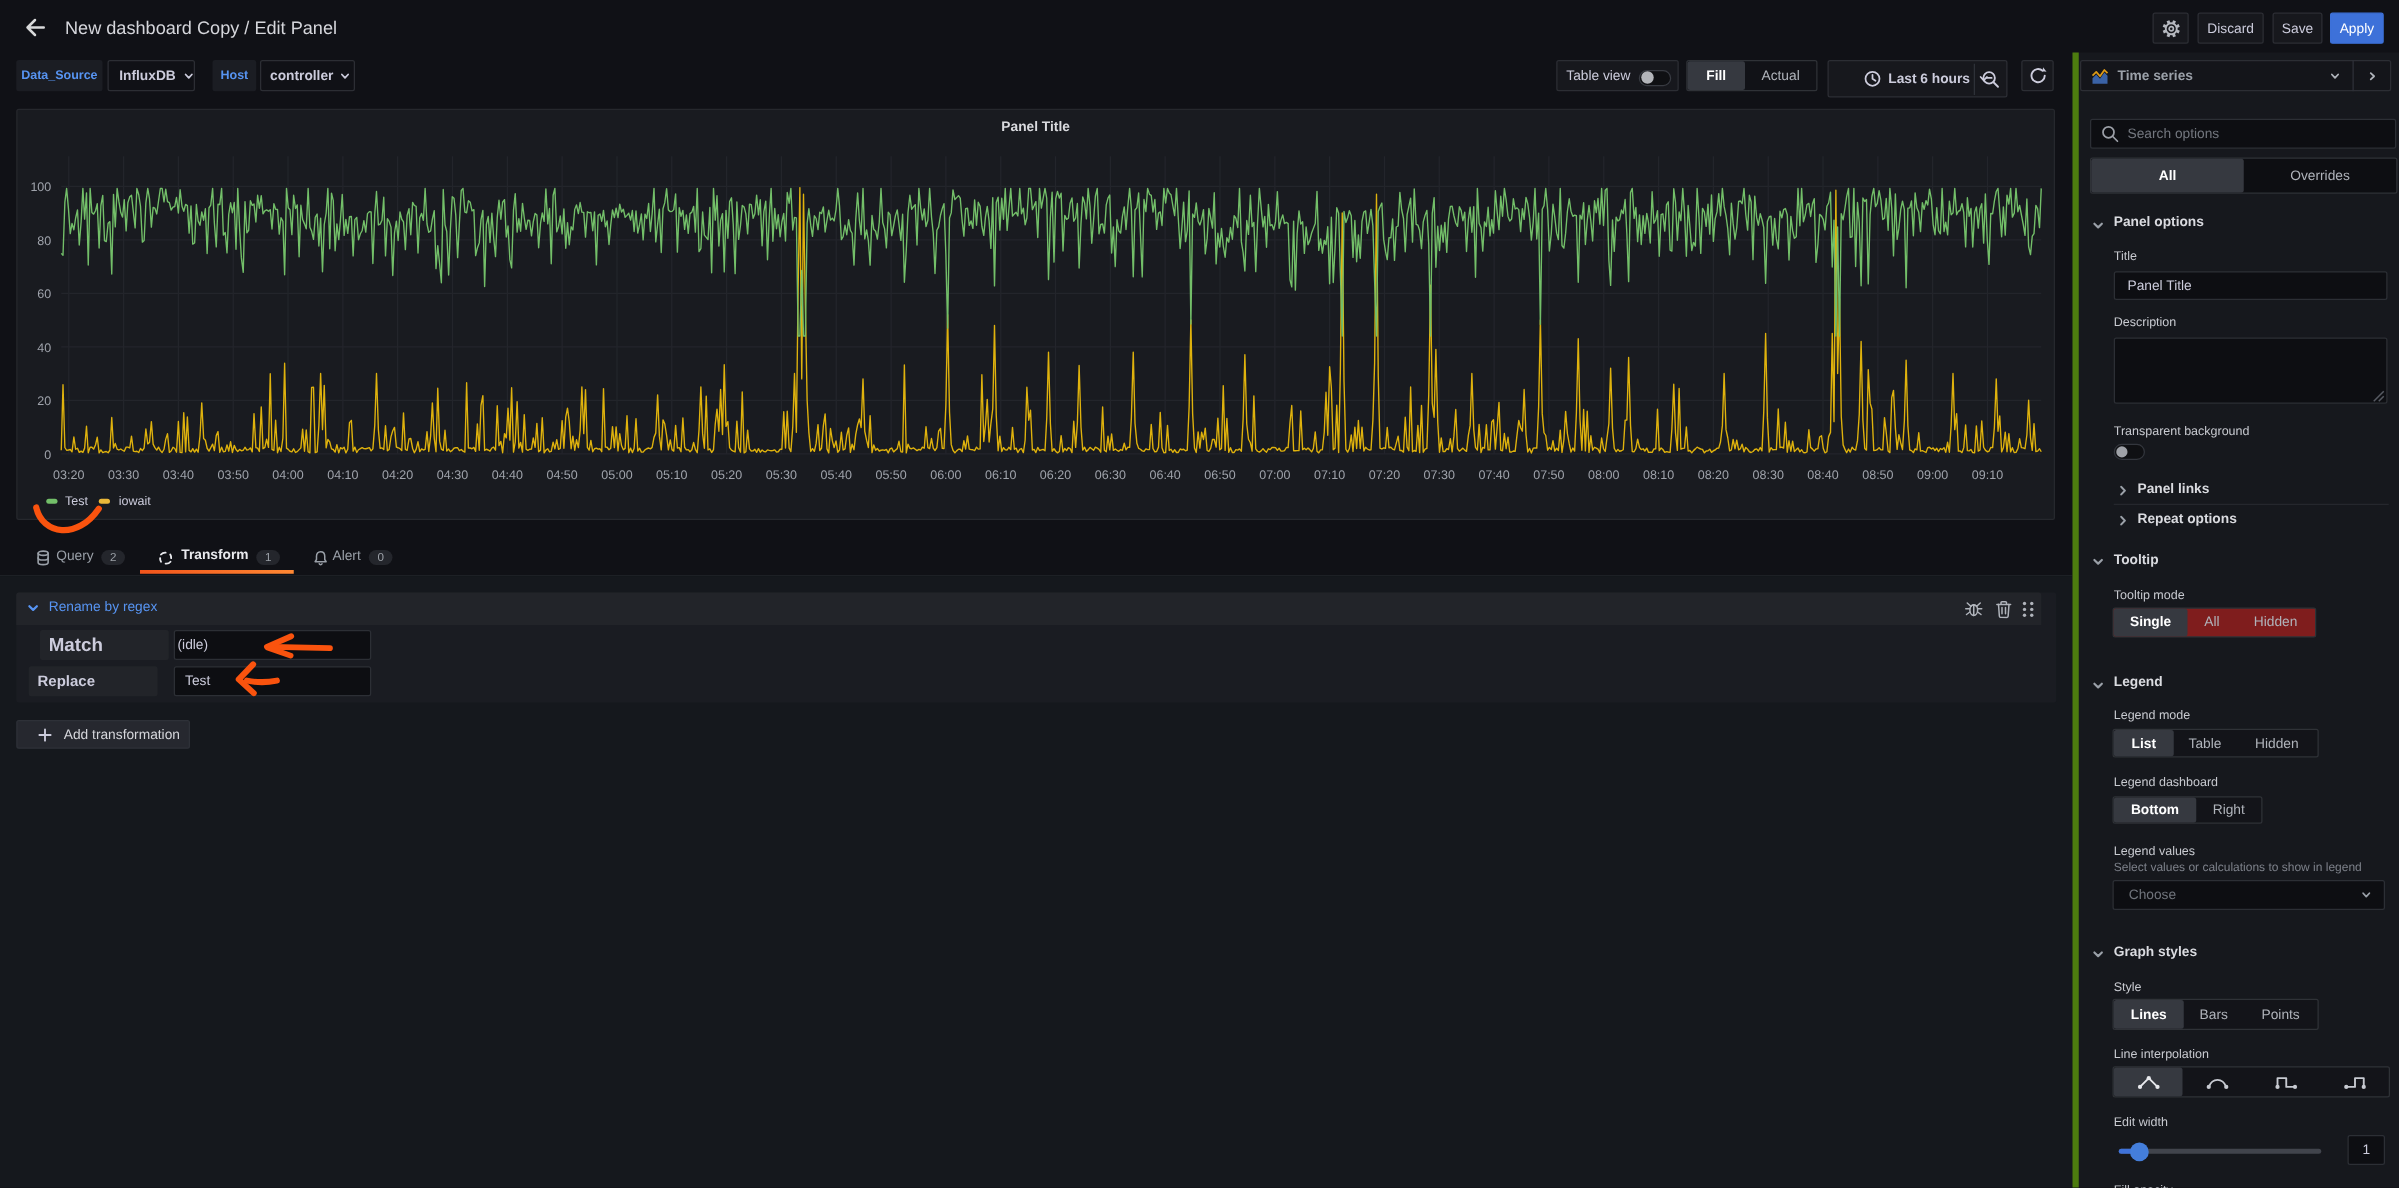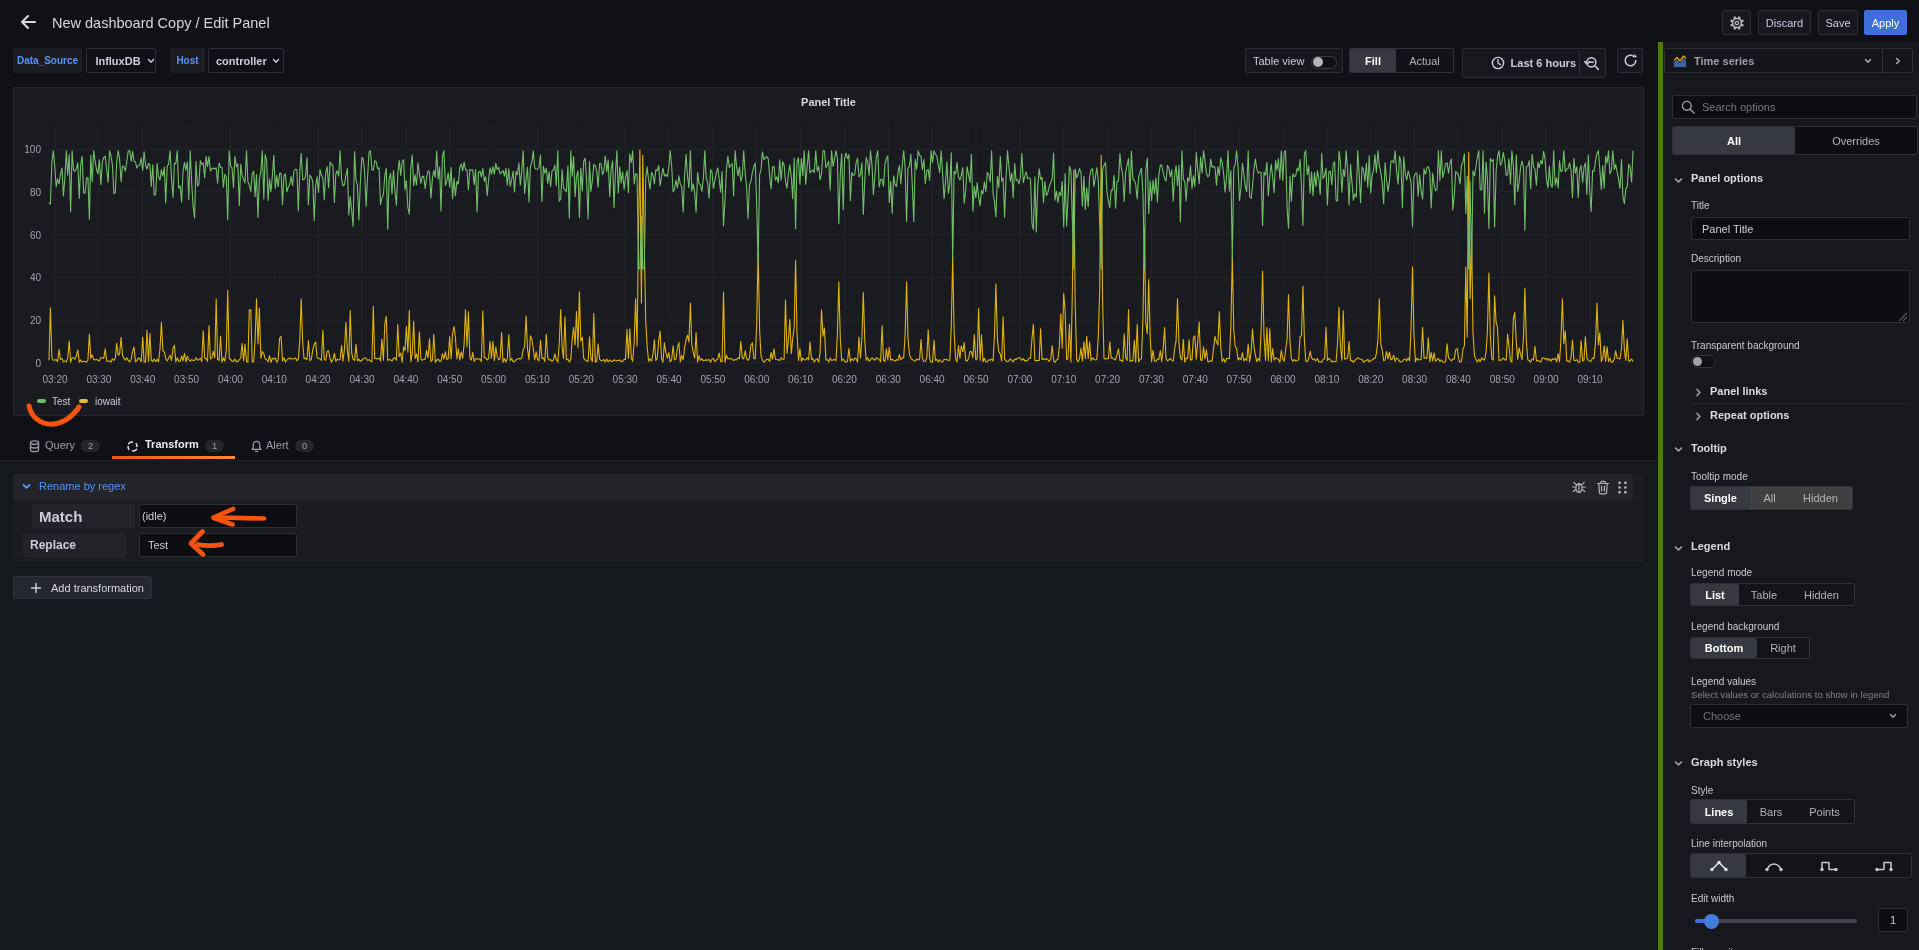--- a/index.html
+++ b/index.html
@@ -331,38 +331,38 @@
       </svg>
     </div>
     <div class="sh" style="left:47px;top:367px">Repeat options</div>
     <div class="a" style="left:11px;top:403px">
       <svg width="9" height="9" viewBox="0 0 9 9">
         <path d="M1.5 3.0 L4.5 5.9 L7.5 3.0" fill="none" stroke-linecap="round" stroke-linejoin="round" stroke="#9aa0a8" stroke-width="1.7"></path>
       </svg>
     </div>
     <div class="sh" style="left:28px;top:400px">Tooltip</div>
     <div class="sl" style="left:28px;top:429px">Tooltip mode</div>
-    <div class="seg" style="left:27px;top:444px;width:163px;height:24px;background:#404040">
+    <div class="seg" style="left:27px;top:444px;width:163px;height:24px;background:#7f1d1d">
       <div class="on" style="width:59px">Single</div>
       <div style="width:39px">All</div>
       <div style="flex:1">Hidden</div>
     </div>
     <div class="a" style="left:11px;top:502px">
       <svg width="9" height="9" viewBox="0 0 9 9">
         <path d="M1.5 3.0 L4.5 5.9 L7.5 3.0" fill="none" stroke-linecap="round" stroke-linejoin="round" stroke="#9aa0a8" stroke-width="1.7"></path>
       </svg>
     </div>
     <div class="sh" style="left:28px;top:498px">Legend</div>
     <div class="sl" style="left:28px;top:525px">Legend mode</div>
     <div class="seg" style="left:27px;top:541px;width:165px;height:23px;background:#131419">
       <div class="on" style="width:48px">List</div>
       <div style="width:50px">Table</div>
       <div style="flex:1">Hidden</div>
     </div>
-    <div class="sl" style="left:28px;top:579px">Legend background</div>
+    <div class="sl" style="left:28px;top:579px">Legend dashboard</div>
     <div class="seg" style="left:27px;top:595px;width:120px;height:22px;background:#131419">
       <div class="on" style="width:66px">Bottom</div>
       <div style="flex:1">Right</div>
     </div>
     <div class="sl" style="left:28px;top:634px">Legend values</div>
     <div class="txt" style="left:28px;top:647px;position:absolute;font-size:9.6px;color:#7d818a;white-space:nowrap">Select values or calculations to show in legend</div>
     <div class="inp" style="left:27px;top:662px;width:218px;height:24px;padding-left:12px;color:#70747c">Choose<span style="position:absolute;right:10px;display:flex">
         <svg width="8" height="8" viewBox="0 0 8 8">
           <path d="M1.5 2.6 L4.0 5.3 L6.5 2.6" fill="none" stroke-linecap="round" stroke-linejoin="round" stroke="#9aa0a8" stroke-width="1.4"></path>
         </svg>

